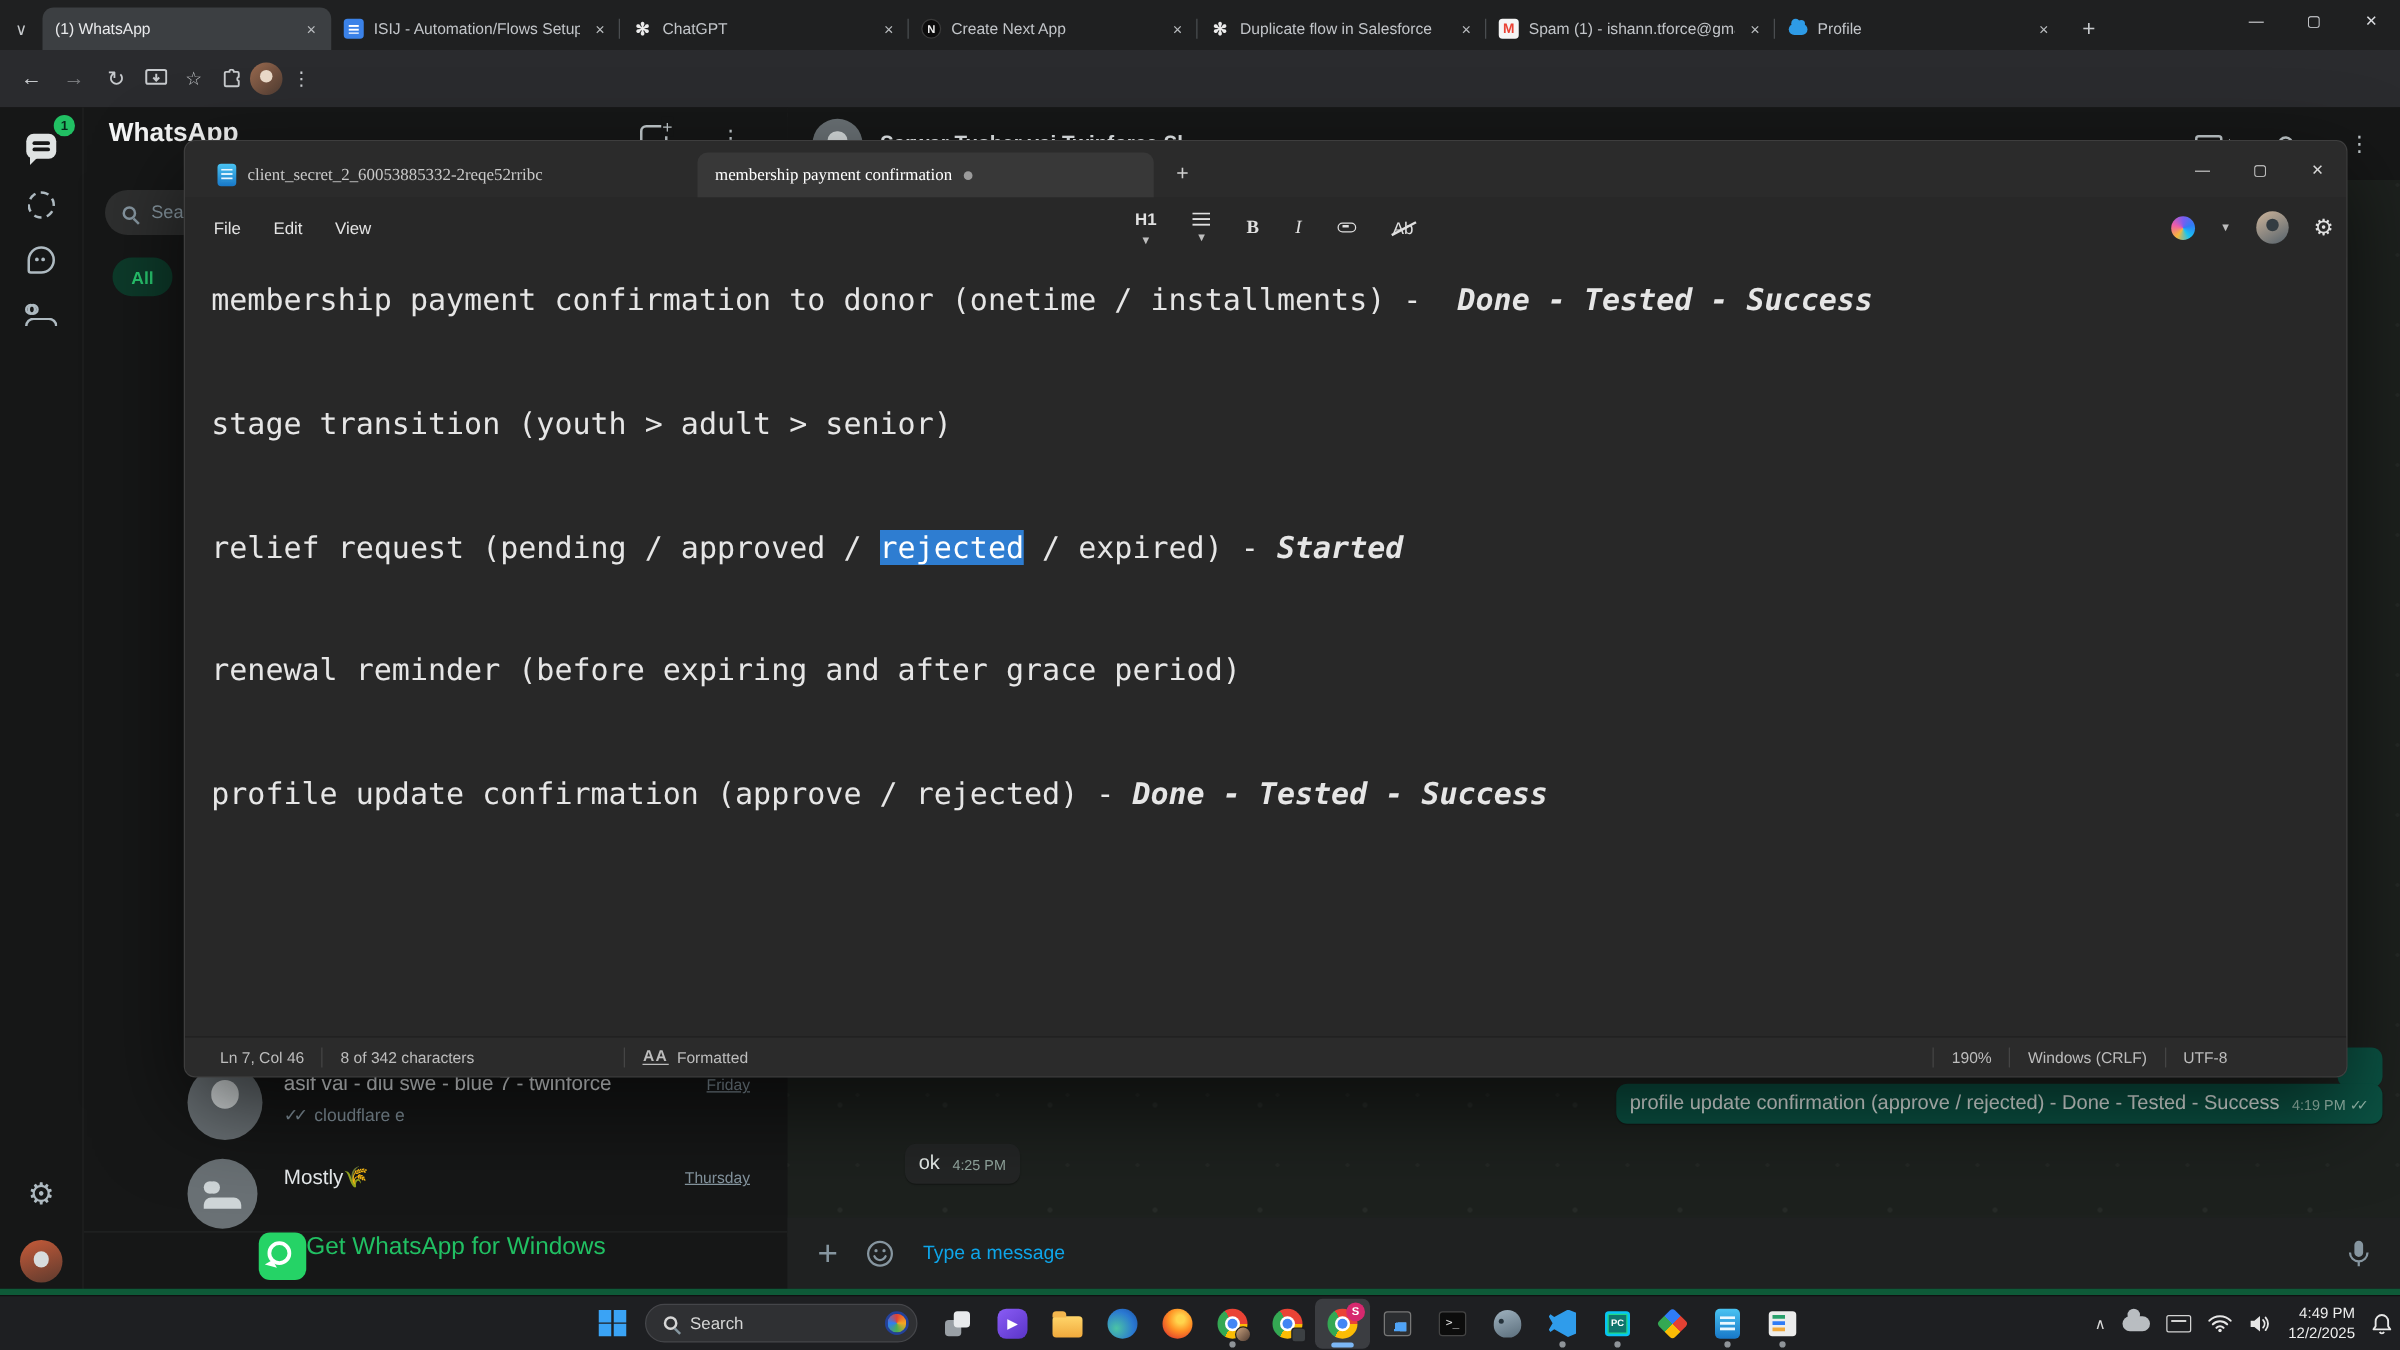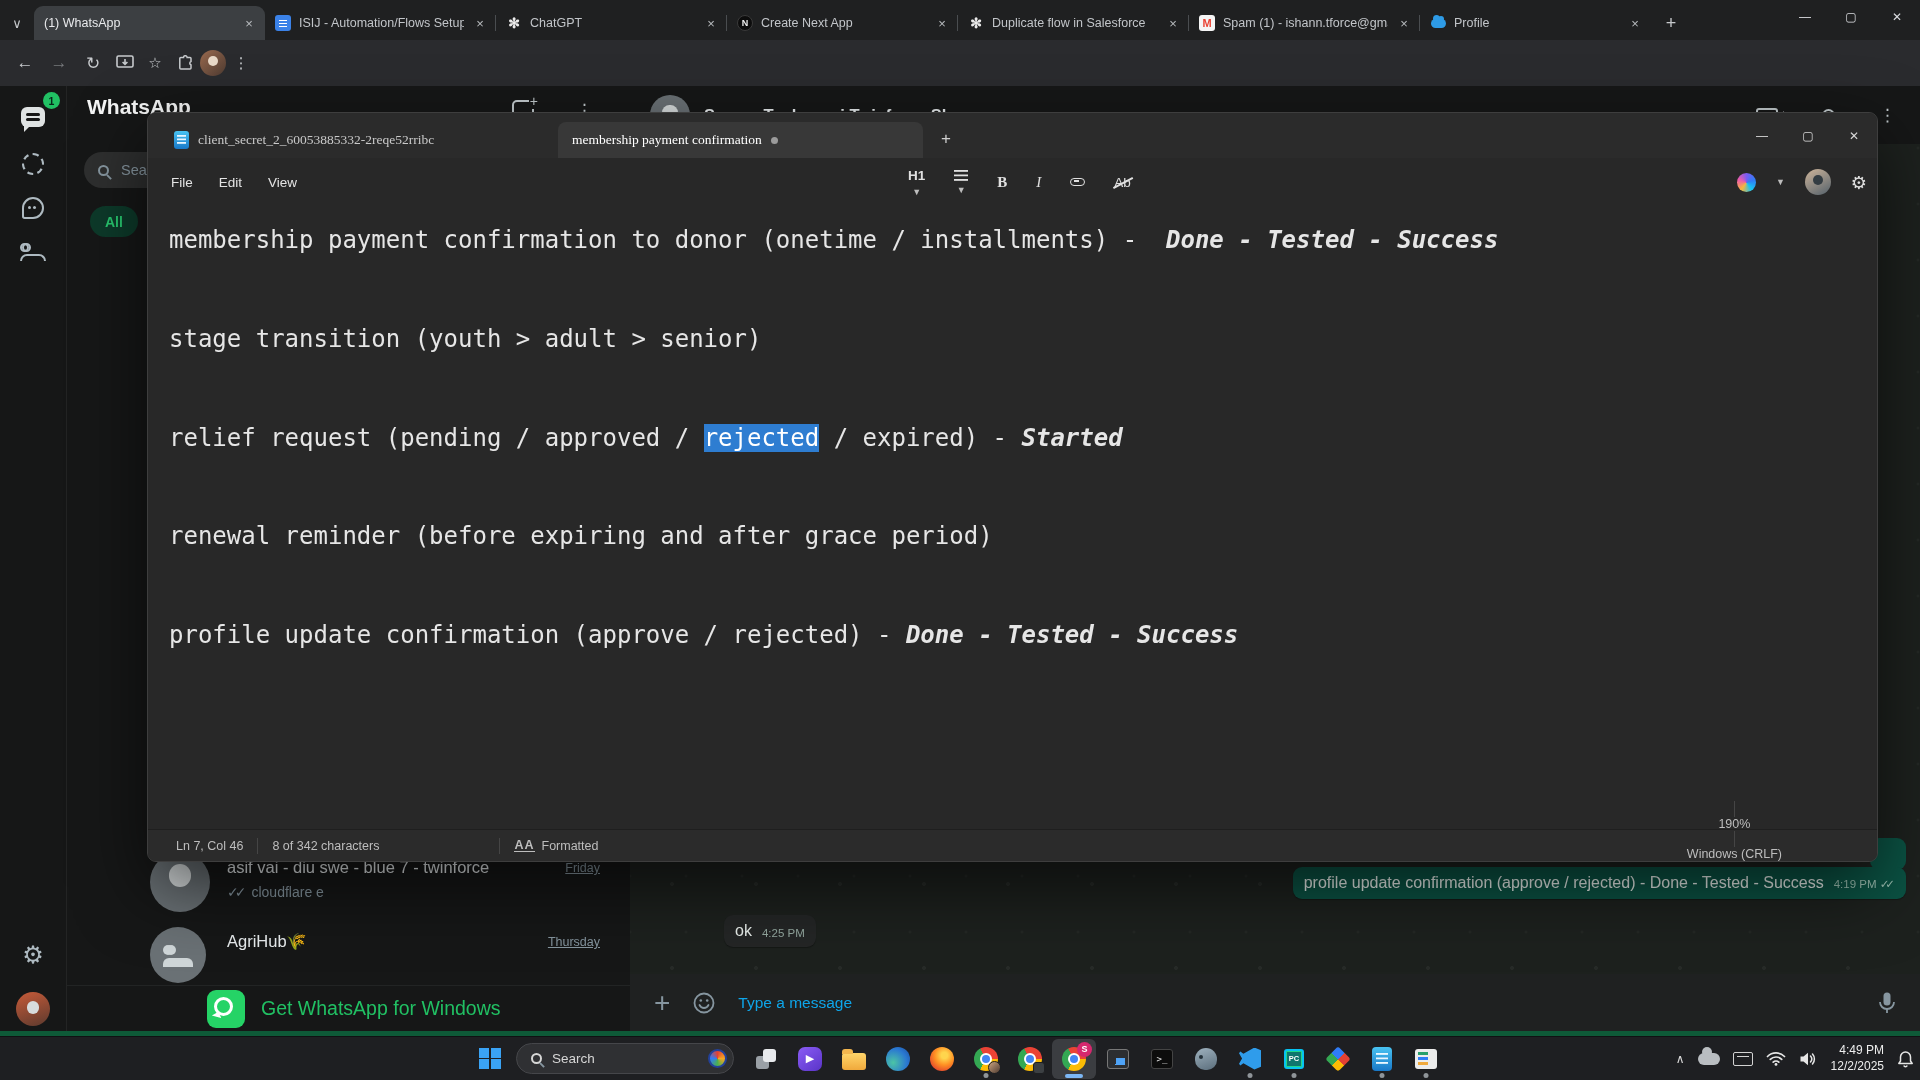--- a/index.html
+++ b/index.html
@@ -84,21 +84,21 @@
   .mag { position:relative; width:11px; height:11px; border:2px solid #8696a0; border-radius:50%; flex:none; }
   .mag::after { content:""; position:absolute; right:-5px; bottom:-4px; width:6px; height:2px; background:#8696a0; transform:rotate(45deg); }
   .search-ph { color:#8696a0; font-size:14.5px; }
   .allpill { position:absolute; left:23px; top:120px; height:31px; padding:0 15px; border-radius:16px; background:#0d3a2a; color:#28c76f; font-size:14px; font-weight:bold; display:flex; align-items:center; }
   .chatrow { position:absolute; left:0; right:0; height:76px; }
   .chatrow .av { position:absolute; left:83px; top:50%; transform:translateY(-50%); width:60px; height:60px; }
   .cr-name { position:absolute; left:160px; top:14px; font-size:16.5px; color:#e9edef; white-space:nowrap; }
   .cr-prev { position:absolute; left:160px; top:40px; font-size:14px; color:#8696a0; display:flex; gap:5px; align-items:center; }
   .cr-time { position:absolute; right:30px; top:17px; font-size:12.5px; color:#8696a0;text-decoration:underline; }
   .ticks { letter-spacing:-4px; padding-right:4px; color:#8696a0; }
-  .banner { position:absolute; left:0; right:0; top:899px; height:46px; border-top:1px solid #222424; display:flex; align-items:center; gap:16px; padding-left:140px; }
+  .banner { position:absolute; left:0; right:0; top:899px; height:46px; border-top:1px solid #222424; display:flex; padding-left:140px; }
   .walogo { width:38px; height:38px; border-radius:9px; background:#25d366; position:relative; flex:none; }
   .walogo i { position:absolute; left:7px; top:7px; width:19px; height:19px; border:3px solid #fff; border-radius:50%; }
   .walogo i::after { content:""; position:absolute; left:-4px; bottom:-4px; border:5px solid transparent; border-bottom-color:#fff; transform:rotate(15deg); }
   .banner-txt { color:#21c063; font-size:19.5px; }
   .chatarea { position:absolute; left:630px; right:0; top:0; bottom:5px;
     background-color:#1d211e;
     background-image:
       radial-gradient(circle, rgba(255,255,255,.045) 1.8px, transparent 2.2px),
       radial-gradient(circle, rgba(255,255,255,.03) 1.3px, transparent 1.7px);
     background-size:84px 84px, 56px 56px; background-position:0 0, 28px 34px; }
@@ -146,21 +146,21 @@
   .np-ava { width:26px; height:26px; border-radius:50%; background:linear-gradient(150deg,#cdb49a,#54616b); position:relative; overflow:hidden; }
   .np-ava .sil { width:100%; top:2px; } .np-ava .sil .h,.np-ava .sil .b { background:#333c42; }
   .np-gear { font-size:18px; color:#e0e0e0; font-family:"DejaVu Sans",sans-serif; }
   .np-content { position:absolute; left:0; right:0; top:93px; bottom:32px; padding:10px 20px 0 21px; font-family:"DejaVu Sans Mono",monospace; font-size:24px; color:#e6e6e6; overflow:hidden; }
   .ln { height:49.4px; line-height:49.4px; white-space:pre; }
   .bi { font-weight:bold; font-style:italic; }
   .selhl { background:#2e7dd1; color:#fff; }
   .np-status { position:absolute; left:0; right:0; bottom:0; height:32px; background:#2b2b2b; border-top:1px solid #1f1f1f; display:flex; align-items:center; font-size:12.5px; color:#bdbdbd; padding:0 95px 0 28px; }
   .np-status .vsep { width:1px; height:16px; background:#454545; margin:0 14px; }
   .aa { font-weight:bold; letter-spacing:1px; margin-right:7px; border-bottom:1.5px solid #bdbdbd; line-height:1; }
-  .sright { margin-left:auto; display:flex; align-items:center;flex-direction:column; }
+  .sright { margin-left:auto; display:flex; align-items:center; }
   
   .taskbar { position:absolute; left:0; right:0; bottom:0; height:44px; background:#1e1f22; border-top:1px solid #101113; z-index:10; }
   .weather { position:absolute; left:10px; top:0; height:100%; display:flex; align-items:center; gap:8px;margin-top:47px; }
   .wic { position:relative; width:28px; height:28px; }
   .wic .sun { position:absolute; left:2px; top:2px; width:16px; height:16px; border-radius:50%; background:radial-gradient(#ffd75e,#f5a623); }
   .wic .cl { position:absolute; right:0; bottom:3px; width:18px; height:10px; background:#c9d2da; border-radius:6px; }
   .wic .cl::before { content:""; position:absolute; left:3px; top:-5px; width:9px; height:9px; border-radius:50%; background:#c9d2da; }
   .wtxt { display:flex; flex-direction:column; line-height:1.25; }
   .wtemp { font-size:12.5px; color:#eceff1; }
   .wcond { font-size:11.5px; color:#c4c8cc; }
@@ -406,21 +406,21 @@
         <span class="cr-time">Friday</span>
       </div>
       <div class="chatrow" style="top:838px;height:62px">
         <span class="av" style="width:56px;height:56px">
             <span class="groupico">
               <b></b>
               <b></b>
               <i></i>
             </span>
           </span>
-        <span class="cr-name" style="top:8px">AgriHub🌾</span>
+        <span class="cr-name" style="top:8px">Mostly🌾</span>
         <span class="cr-time" style="top:11px">Thursday</span>
       </div>
 
       <div class="banner">
         <span class="walogo">
             <i></i>
           </span>
         <span class="banner-txt">Get WhatsApp for Windows</span>
       </div>
     </div>

